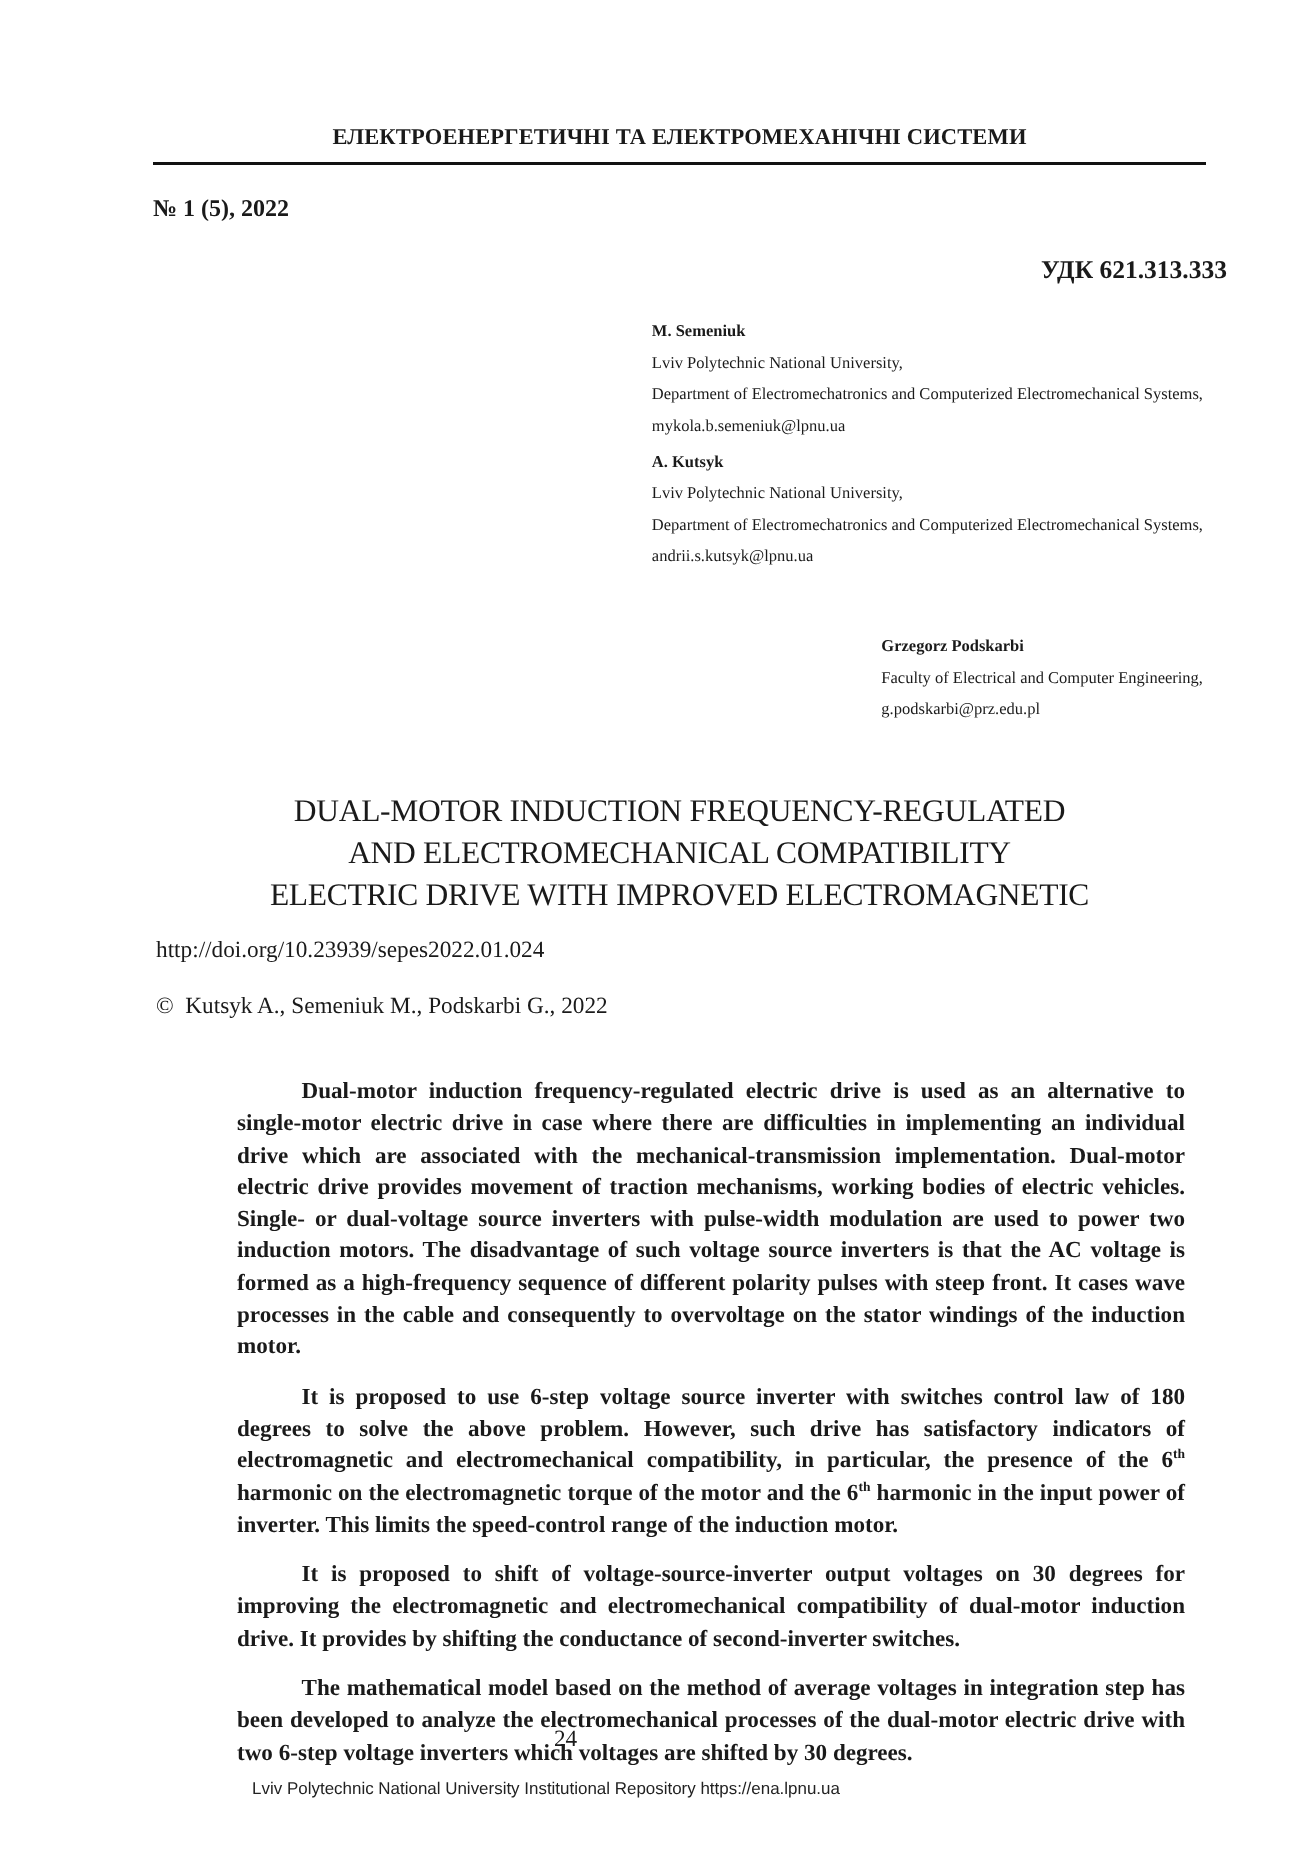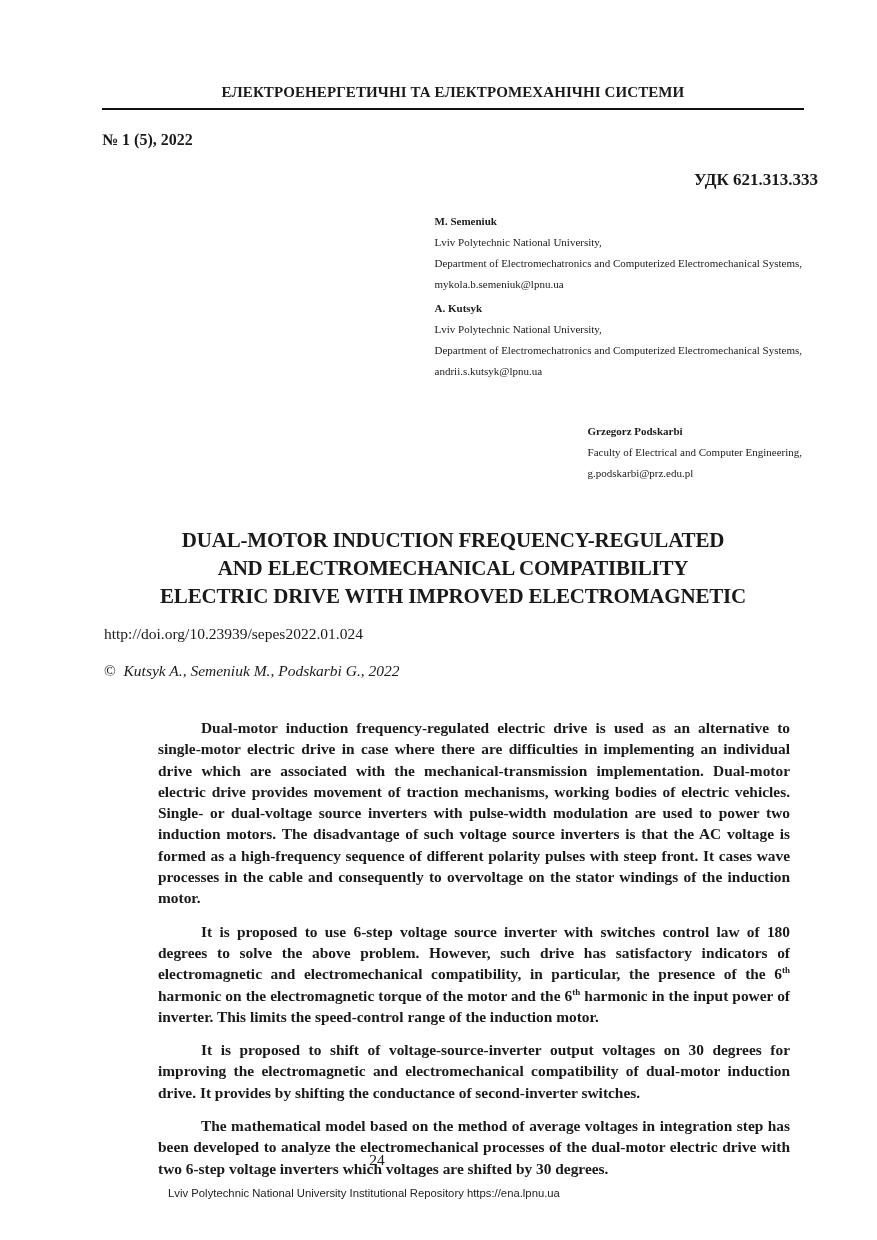--- a/index.html
+++ b/index.html
@@ -5,25 +5,25 @@
   html, body { margin: 0; padding: 0; background: #ffffff; }
   body { width: 877px; height: 1240px; position: relative; overflow: hidden; color: #1a1a1a;
          font-family: "Liberation Serif", "DejaVu Serif", serif; }
   .journal-header { position: absolute; left: 102px; width: 702px; top: 84px; text-align: center;
          font-weight: bold; font-size: 15px; letter-spacing: 0.1px; }
   .header-rule { position: absolute; left: 102px; width: 702px; top: 108px; height: 0; border-top: 2.4px solid #111; }
   .issue { position: absolute; left: 102px; top: 131px; font-weight: bold; font-size: 16px; }
   .udc { position: absolute; right: 59px; top: 170px; font-weight: bold; font-size: 17px; }
   .author-block { position: absolute; right: 75px; font-size: 11px; line-height: 21px; }
   .author-name { font-weight: bold; }
-  .title { position: absolute; left: 102px; width: 702px; top: 526px; text-align: center; font-weight: bold;
+  .title { position: absolute; left: 102px; width: 702px; top: 526px; text-align: center; font-weight: normal;
            font-size: 21px; line-height: 28px; letter-spacing: -0.2px; }
   .doi { position: absolute; left: 104px; top: 625px; font-size: 15.5px; }
   .copyright { position: absolute; left: 104px; top: 662px; font-size: 15.5px; }
-  .copyright .names { font-style: italic; }
+  .copyright .names { }
   .abstract { position: absolute; left: 146px; width: 656px; top: 705px; font-weight: bold; font-size: 15.4px;
               line-height: 21.3px; text-align: justify; }
   .abstract p { margin: 12px; text-indent: 43px; }
   .abstract sup { font-size: 9px; line-height: 0; }
   .page-number { position: absolute; left: 0; width: 754px; top: 1151px; text-align: center; font-size: 15.5px; }
   .repository { position: absolute; left: 0; width: 728px; top: 1187px; text-align: center;
                 font-family: "Liberation Sans", "DejaVu Sans", sans-serif; font-size: 11.3px; color: #222; }
 </style>
 </head>
 <body>

